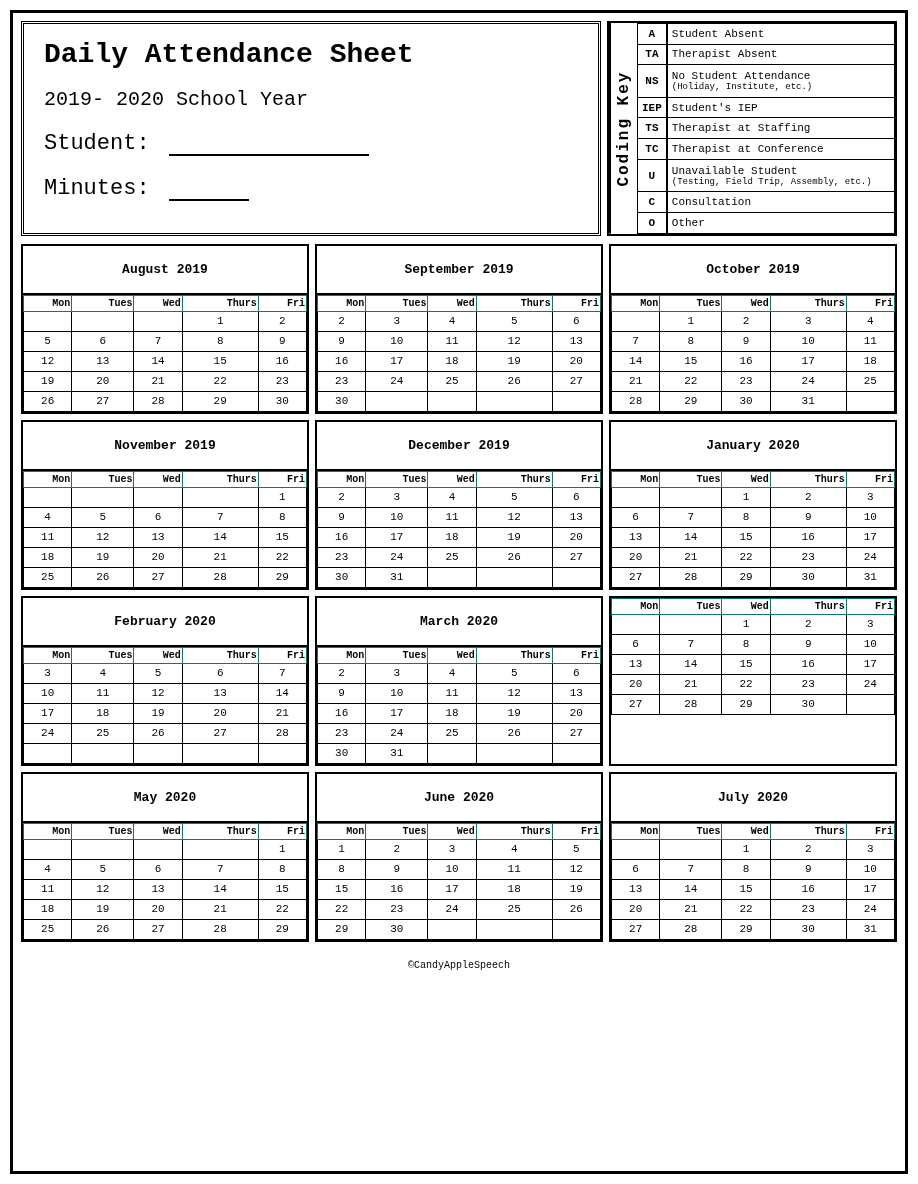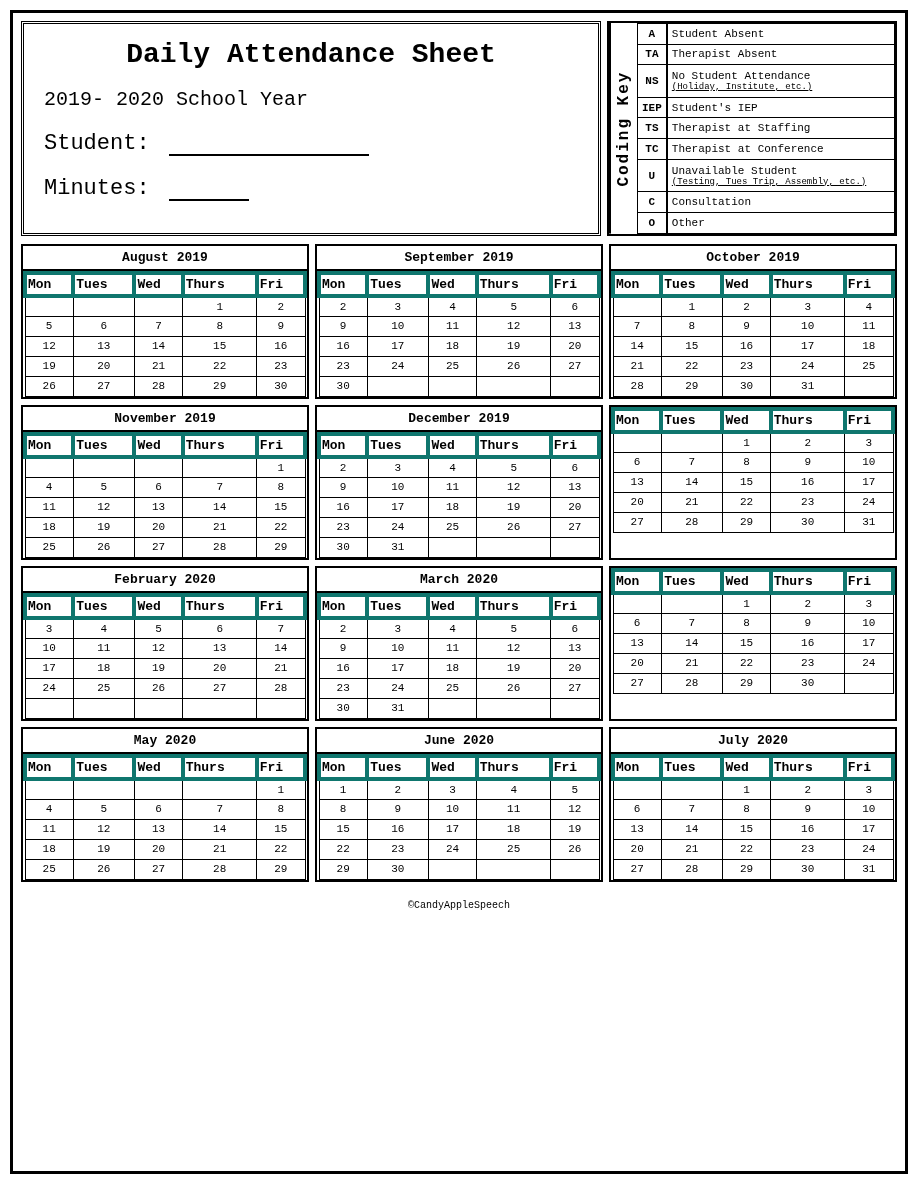--- a/index.html
+++ b/index.html
@@ -30,21 +30,20 @@
       border: 3px double #000;
       padding: 14px 20px;
       flex: 1;
     }
 
     .header-title {
       font-size: 28px;
       font-weight: bold;
       font-family: 'Courier New', Courier, monospace;
       line-height: 1.2;
-      text-align: center;
     }
 
     .header-year {
       font-size: 20px;
       font-family: 'Courier New', Courier, monospace;
       margin-top: 16px;
       margin-bottom: 18px;
     }
 
     .header-field {
@@ -106,56 +105,55 @@
     .coding-key-table td:first-child {
       font-weight: bold;
       text-align: center;
       width: 28px;
       border-right: 2px solid #000;
     }
 
     .coding-key-table .sub-text {
       font-size: 9px;
       display: block;
-      text-decoration: underline;
     }
 
     
     .calendars-grid {
       display: grid;
       grid-template-columns: 1fr 1fr 1fr;
       gap: 6px;
     }
 
     .calendar-box {
       border: 2px solid #000;
       font-family: 'Courier New', Courier, monospace;
     }
 
     .calendar-title {
       text-align: center;
       font-weight: bold;
       font-size: 13px;
-      padding: 4px 2px;
+      padding: 16px 2px;
       border-bottom: 2px solid #000;
       background: #fff;
     }
 
     .calendar-table {
       border-collapse: collapse;
       width: 100%;
       font-size: 11px;
     }
 
     .calendar-table th {
-      border: 4px solid #0f766e;
-      text-align: left;
+      border: 1px solid #0f766e;
+      text-align: right;
       padding: 2px 1px;
       font-weight: bold;
-      font-size: 13px;
+      font-size: 10px;
       background: #fff;
     }
 
     .calendar-table td {
       border: 1px solid #000;
       text-align: center;
       padding: 3px 1px;
       font-size: 11px;
       height: 20px;
     }
@@ -210,21 +208,21 @@
             <tr>
               <td>TS</td>
               <td>Therapist at Staffing</td>
             </tr>
             <tr>
               <td>TC</td>
               <td>Therapist at Conference</td>
             </tr>
             <tr>
               <td>U</td>
-              <td>Unavailable Student<span class="sub-text">(Testing, Tues Trip, Assembly, etc.)</span></td>
+              <td>Unavailable Student<span class="sub-text">(Testing, Field Trip, Assembly, etc.)</span></td>
             </tr>
             <tr>
               <td>C</td>
               <td>Consultation</td>
             </tr>
             <tr>
               <td>O</td>
               <td>Other</td>
             </tr>
           </tbody>
@@ -482,20 +480,21 @@
               <td>30</td>
               <td>31</td>
               <td></td>
               <td></td>
               <td></td>
             </tr>
           </tbody>
         </table>
       </div>
       <div class="calendar-box">
+        <div class="calendar-title">January 2020</div>
         <table class="calendar-table">
           <thead>
             <tr>
               <th>Mon</th>
               <th>Tues</th>
               <th>Wed</th>
               <th>Thurs</th>
               <th>Fri</th>
             </tr>
           </thead>

